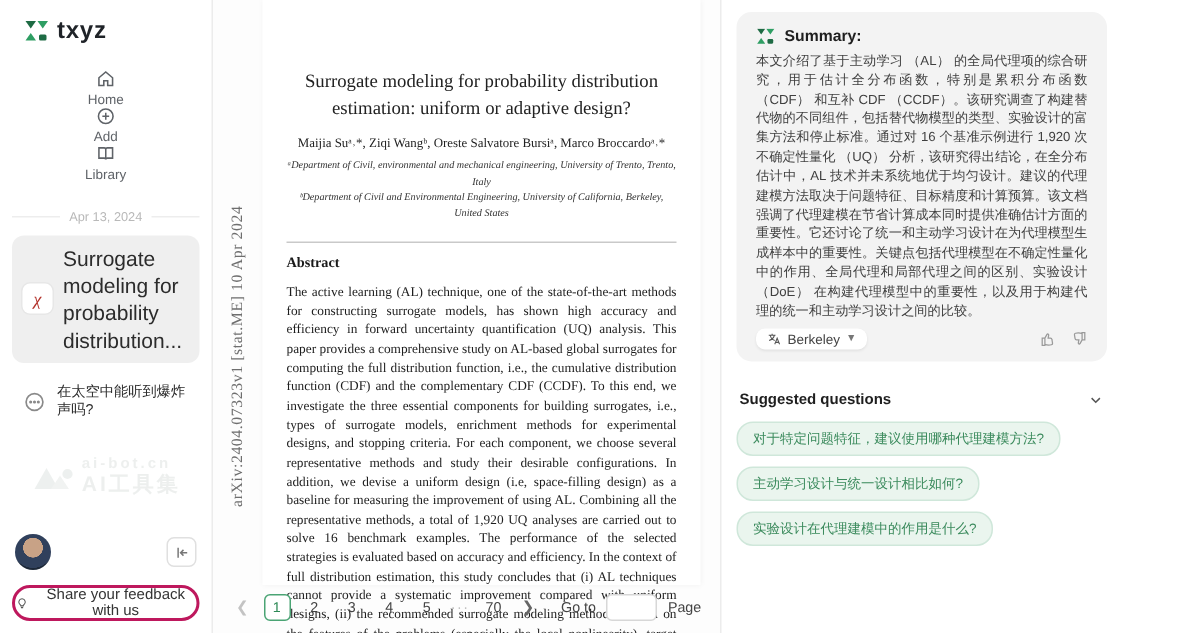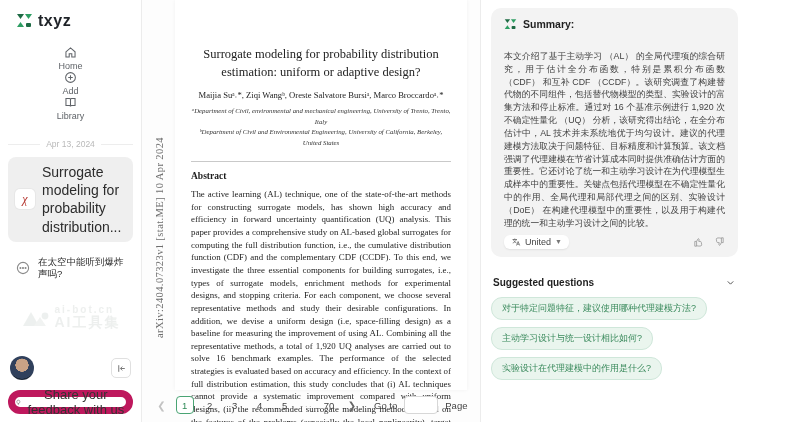--- a/index.html
+++ b/index.html
@@ -35,22 +35,22 @@
   .wm-text .l2 { font-size:14px; letter-spacing:2px; }
   .sb-spacer { flex:1; }
   .user-row { display:flex; align-items:center; gap:6px; padding:0 2px; margin-bottom:10px; }
   .avatar { width:24px; height:24px; border-radius:50%; flex:0 0 24px;
     background:radial-gradient(circle at 50% 38%, #c8a286 0 34%, #30405c 35% 70%, #1d2838 71%); }
   .user-lines { flex:1; }
   .user-lines .ln { height:6px; border-radius:3px; background:#c9c9c9; filter:blur(2px); margin:3px 0; }
   .user-lines .ln.short { width:70%; }
   .collapse-btn { width:20px; height:20px; border:1px solid #e0e0e0; border-radius:5px; background:#fff;
     display:flex; align-items:center; justify-content:center; cursor:pointer; }
-  .feedback-btn { height:24px; border:7px solid #be185d; border-radius:13px; background:#fff;
-    display:flex; align-items:center; justify-content:center; gap:4px; font-size:13px; color:#333;
+  .feedback-btn { height:24px; border:2px solid #be185d; border-radius:13px; background:#fff;
+    display:flex; align-items:center; justify-content:center; gap:4px; font-size:10px; color:#333;
     cursor:pointer; width:100%; }
 
   
   .pdf-area { flex:0 0 339px; width:339px; position:relative; background:#fdfdfd;
     border-right:1px solid #ececec; font-family:"Liberation Serif", serif; }
   .arxiv-side { position:absolute; left:-118px; top:232px; width:270px; text-align:center;
     transform:rotate(-90deg); font-size:10.5px; color:#6e6e6e; letter-spacing:.4px;
     font-family:"Liberation Serif", serif; }
   .page { position:absolute; left:33px; top:0; width:292px; height:390px; background:#fff;
     box-shadow:0 0 4px rgba(0,0,0,.05); padding:46px 16px 0; color:#1a1a1a; }
@@ -71,21 +71,21 @@
   .pg-ellipsis { color:#bbb; font-size:9.5px; letter-spacing:1px; }
   .goto-label, .page-label { font-size:9.5px; color:#444; }
   .goto-label { margin-left:8px; }
   .goto-input { width:34px; height:18px; border:1px solid #d7d7d7; border-radius:4px; background:#fff; }
 
   
   .right-panel { flex:1; background:#fff; padding:8px 10px 7px; display:flex; flex-direction:column; }
   .summary-card { background:#f3f3f3; border-radius:10px; padding:10px 13px 8px; }
   .sum-head { display:flex; align-items:center; gap:6px; }
   .sum-title { font-size:10.5px; font-weight:bold; color:#1f1f1f; }
-  .sum-para { font-size:8.8px; line-height:1.46; color:#3f3f3f; margin-top:20px; text-align:justify; }
+  .sum-para { font-size:8.8px; line-height:1.46; color:#3f3f3f; margin-top:4px; text-align:justify; }
   .sum-bullets { margin:3px 0 0 14px; }
   .sum-bullets li { font-size:8.8px; color:#3f3f3f; margin:3.5px 0; }
   .sum-footer { display:flex; align-items:center; justify-content:space-between; margin-top:5px; }
   .lang-chip { display:flex; align-items:center; gap:4px; background:#fff; border-radius:6px;
     padding:2px 7px; font-size:9px; color:#444; box-shadow:0 1px 2px rgba(0,0,0,.08); cursor:pointer; }
   .lang-caret { font-size:7px; color:#777; }
   .thumbs { display:flex; gap:8px; }
   .thumbs svg { cursor:pointer; }
   .sugg-head { display:flex; align-items:center; justify-content:space-between; margin-top:20px;
     padding:0 2px; }
@@ -239,21 +239,21 @@
         </svg>
         <span class="sum-title">Summary:</span>
       </div>
       <div class="sum-para">本文介绍了基于主动学习 （AL） 的全局代理项的综合研究，用于估计全分布函数，特别是累积分布函数 （CDF） 和互补 CDF （CCDF）。该研究调查了构建替代物的不同组件，包括替代物模型的类型、实验设计的富集方法和停止标准。通过对 16 个基准示例进行 1,920 次不确定性量化 （UQ） 分析，该研究得出结论，在全分布估计中，AL 技术并未系统地优于均匀设计。建议的代理建模方法取决于问题特征、目标精度和计算预算。该文档强调了代理建模在节省计算成本同时提供准确估计方面的重要性。它还讨论了统一和主动学习设计在为代理模型生成样本中的重要性。关键点包括代理模型在不确定性量化中的作用、全局代理和局部代理之间的区别、实验设计 （DoE） 在构建代理模型中的重要性，以及用于构建代理的统一和主动学习设计之间的比较。</div>
       <div class="sum-footer">
         <span class="lang-chip">
           <svg width="10" height="10" viewBox="0 0 20 20" fill="none" stroke="#555" stroke-width="1.4">
             <path d="M3 5h9M7.5 3v2M5 5c.6 3.2 3.2 6 6 7M10.5 5C9.6 8.5 6.5 11 3.5 12"></path>
             <path d="M11 17l3.2-8 3.2 8M12.2 14.5h4"></path>
           </svg>
-          <span>United</span>
+          <span>Berkeley</span>
           <span class="lang-caret">▼</span>
         </span>
         <span class="thumbs">
           <svg width="12" height="12" viewBox="0 0 20 20" fill="none" stroke="#9a9a9a" stroke-width="1.4">
             <path d="M3 9h3v8H3zM6 16c2.5 1 5 1 7.3.4.8-.2 1.3-.9 1.2-1.7l-.7-4.2c-.1-.9-.8-1.5-1.7-1.5H9.6l.6-3.2c.2-1.1-1.2-1.8-1.9-.9L6 9"></path>
           </svg>
           <svg width="12" height="12" viewBox="0 0 20 20" fill="none" stroke="#9a9a9a" stroke-width="1.4" style="transform:rotate(180deg)">
             <path d="M3 9h3v8H3zM6 16c2.5 1 5 1 7.3.4.8-.2 1.3-.9 1.2-1.7l-.7-4.2c-.1-.9-.8-1.5-1.7-1.5H9.6l.6-3.2c.2-1.1-1.2-1.8-1.9-.9L6 9"></path>
           </svg>
         </span>

